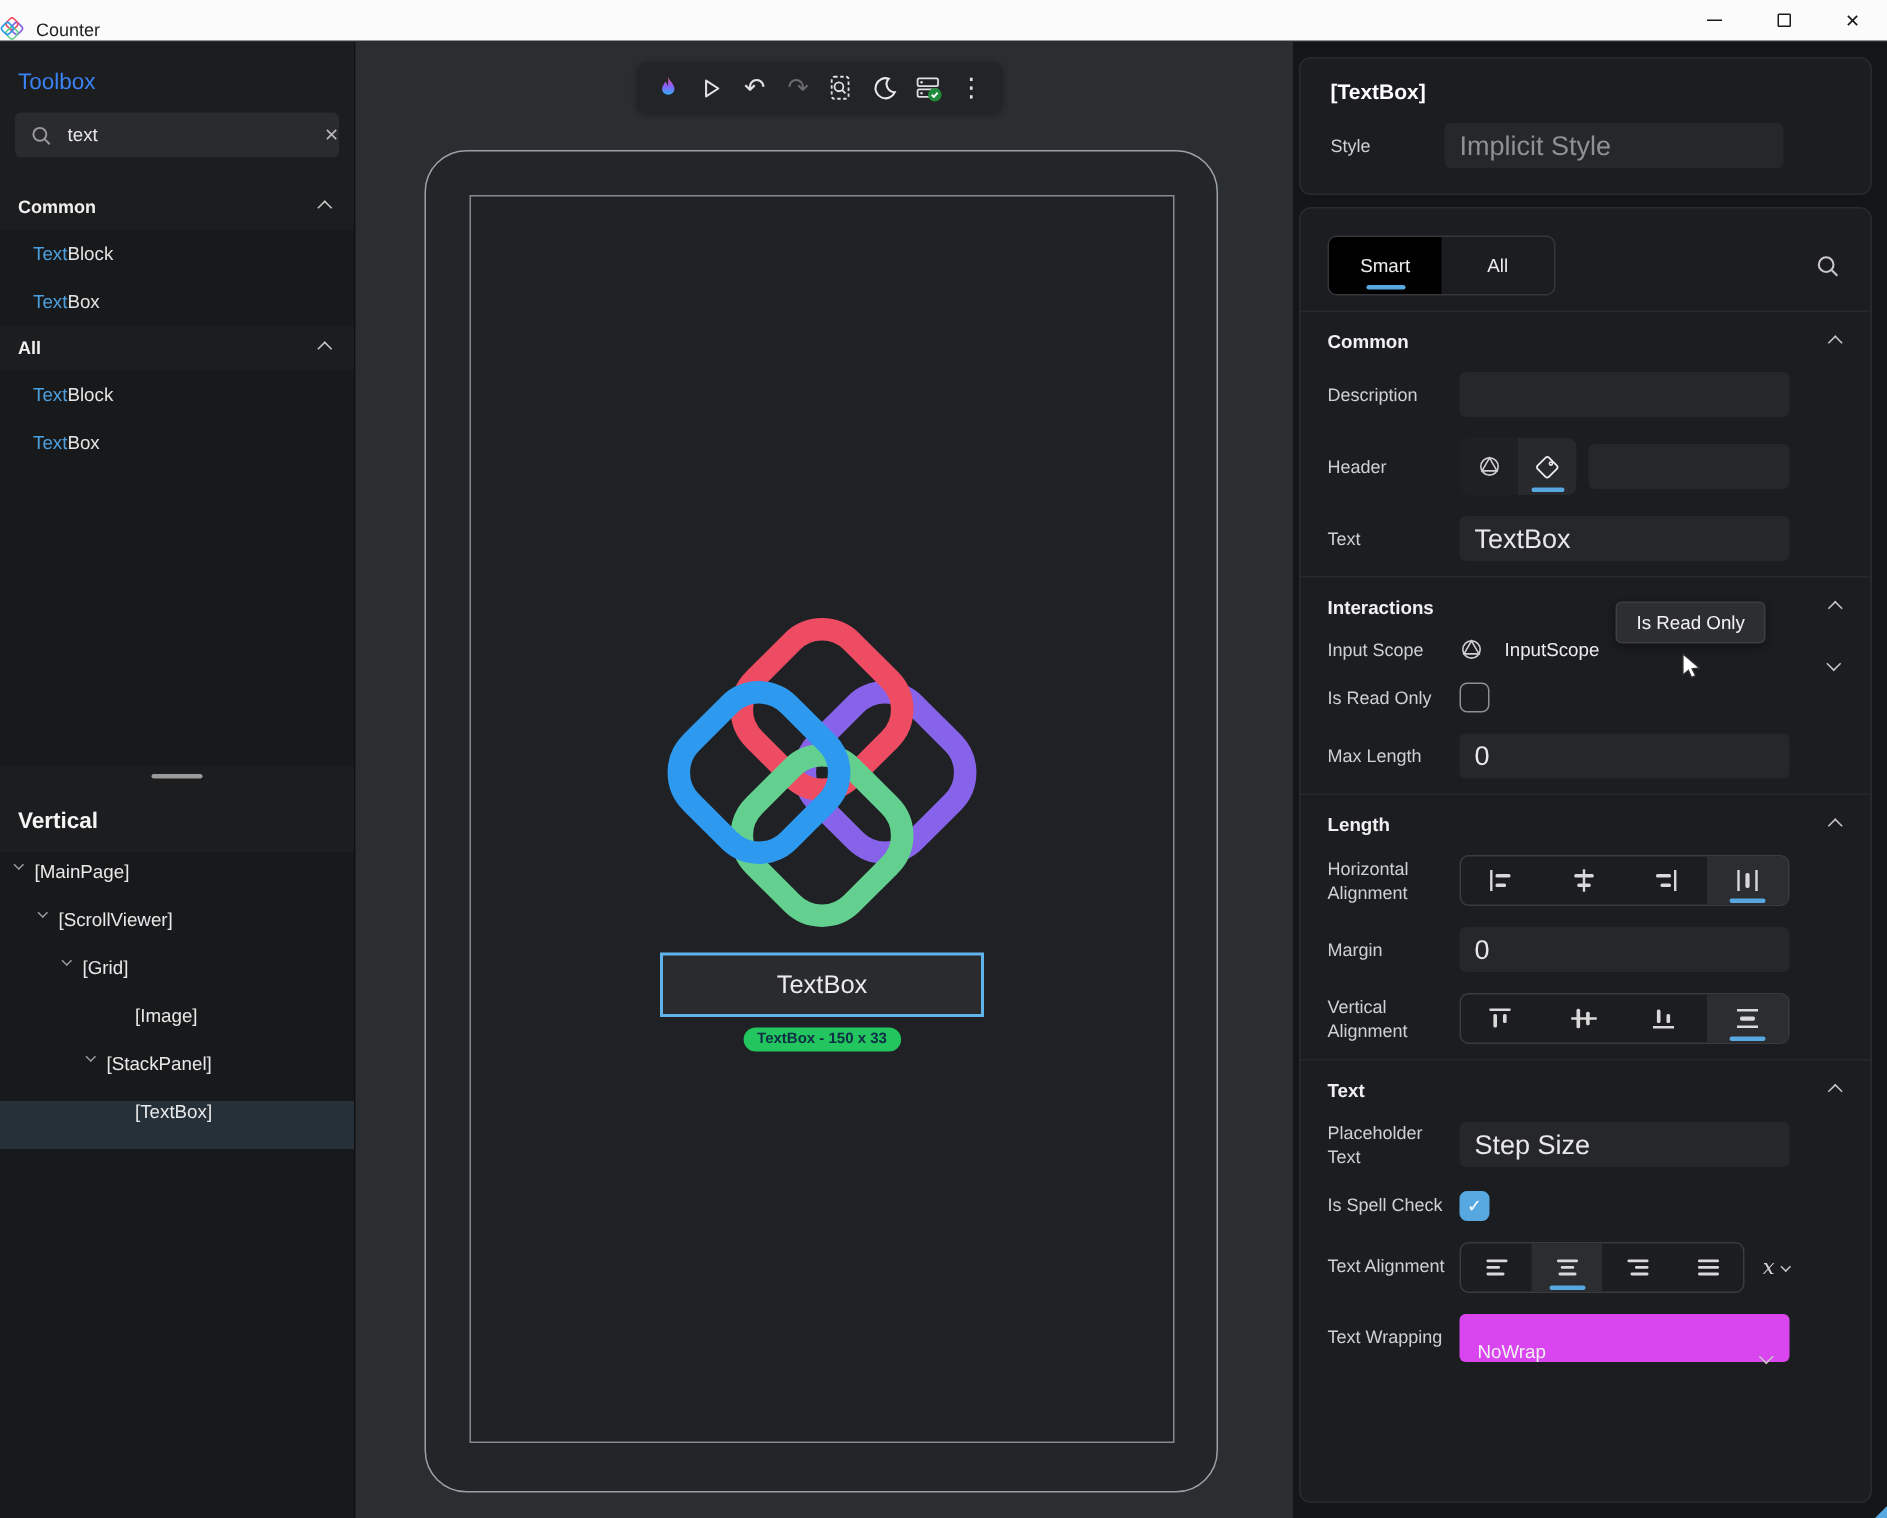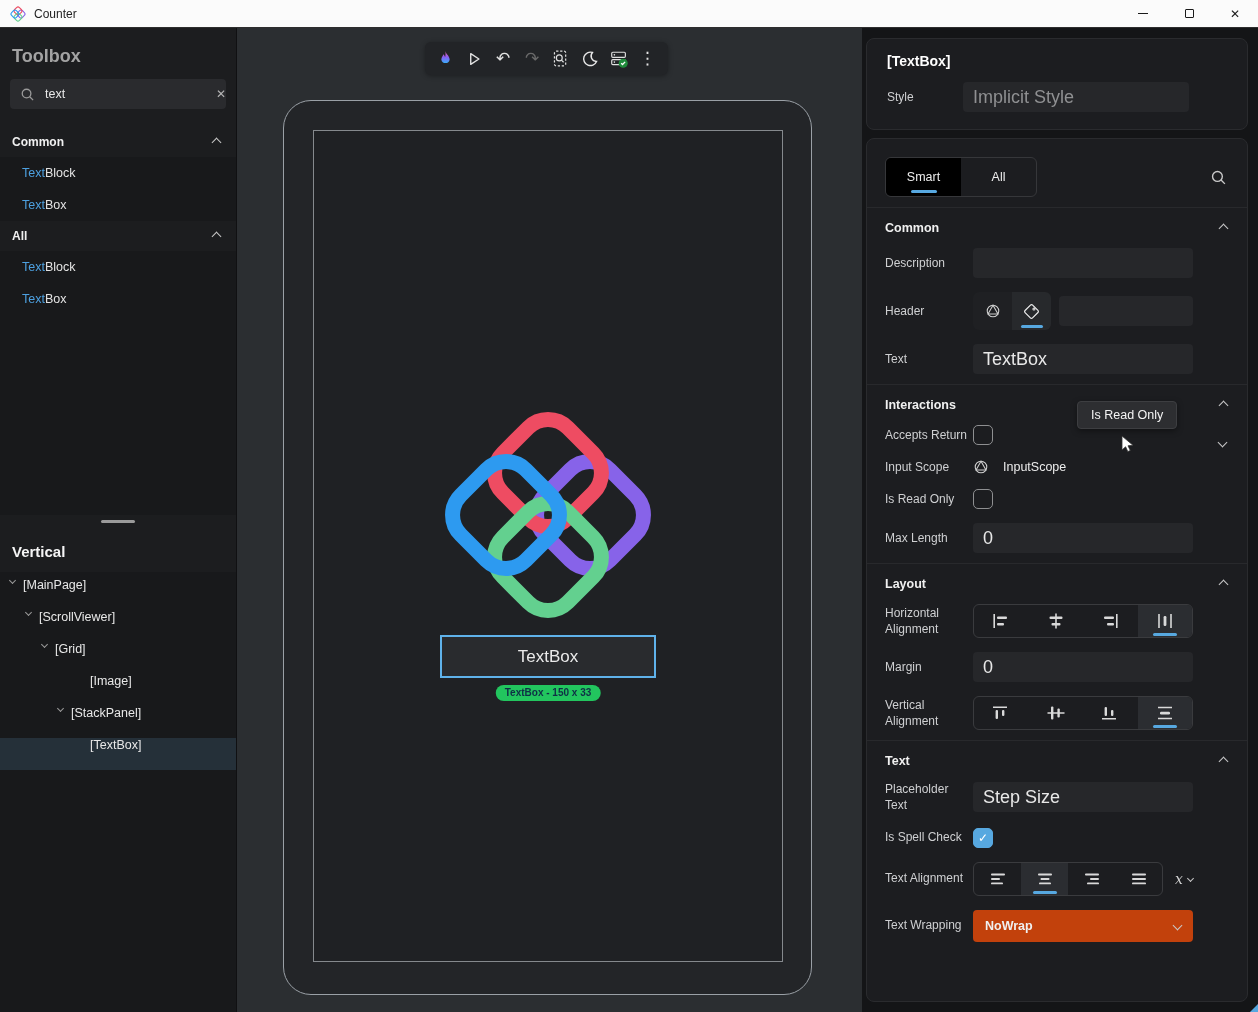--- a/index.html
+++ b/index.html
@@ -1,38 +1,38 @@
 <!DOCTYPE html>
 <html><head>
 <meta charset="utf-8">
 <style>
   *{margin:0;padding:0;box-sizing:border-box}
   html,body{width:1258px;height:1012px;overflow:hidden;background:#141517}
   body{font-family:"Liberation Sans",sans-serif}
   .app{position:absolute;left:0;top:0;width:1258px;height:1012px}
 
   
-  .titlebar{position:absolute;left:0;top:0;width:1258px;height:28px;background:#fbfbfb;border-bottom:1px solid #2e2e2e;display:flex;align-items:center;padding-left:10px}
+  .titlebar{position:absolute;left:0;top:0;width:1258px;height:28px;background:#fbfbfb;border-bottom:1px solid #2e2e2e;display:flex;align-items:flex-end;}
   .titlebar .ttl{font-size:12px;color:#1e1e1e;margin-left:8px}
   .win-controls{margin-left:auto;display:flex;height:100%}
   .wbtn{width:46px;display:flex;align-items:center;justify-content:center;color:#1a1a1a}
   .ic-min{width:10px;height:1.4px;background:#1a1a1a}
   .ic-max{width:9px;height:9px;border:1.3px solid #1a1a1a;border-radius:1px}
   .ic-close{font-size:12px;line-height:1}
 
   
   .chev{display:inline-block;width:7px;height:7px;border-left:1.5px solid #c8c8c8;border-bottom:1.5px solid #c8c8c8}
   .chev.up{transform:rotate(135deg)}
   .chev.down{transform:rotate(-45deg)}
   .chev.small{width:5px;height:5px}
   .chev.dim{border-color:#9a9a9a}
 
   
   .sidebar{position:absolute;left:0;top:28px;width:237px;height:984px;background:#1c1d1f;border-right:1px solid #101012;display:flex;flex-direction:column}
-  .tb-title{padding:18px 16px 12px 12px;font-size:18px;font-weight:bold;color:#a3a3a3}
+  .tb-title{padding:18px 16px 12px 12px;font-size:15px;font-weight:normal;color:#3b82f6}
   .tb-search{margin:0 10px;height:30px;background:#2a2b2e;border-radius:4px;display:flex;align-items:center;padding:0 10px;gap:10px}
   .tb-search input{flex:1;background:none;border:none;outline:none;color:#e8e8e8;font-size:12.5px}
   .tb-search .clear{color:#b5b5b5;font-size:12px;cursor:default}
   .tb-sec-head{height:30px;display:flex;align-items:center;justify-content:space-between;padding:0 16px 0 12px;font-weight:bold;font-size:12px;color:#f0f0f0;background:#1c1d1f}
   .tb-sec-head.first{margin-top:18px}
   .tb-items{background:#18191b}
   .tb-item{height:32px;display:flex;align-items:center;padding-left:22px;font-size:12.5px;color:#e4e4e4}
   .tb-item .hl{color:#4da0e0}
   .tb-fill{flex:0 0 200px;background:#18191b}
   .splitter{height:12px;background:#1c1d1f;display:flex;align-items:center;justify-content:center}
@@ -84,21 +84,21 @@
   .hgroup{display:flex;width:78px;height:38px;border-radius:6px;overflow:hidden;background:#1f2023;flex:none}
   .hbtn{flex:1;display:flex;align-items:center;justify-content:center;position:relative}
   .hbtn.sel{background:#27292c}
   .hbtn.sel::after{content:"";position:absolute;bottom:2px;left:50%;transform:translateX(-50%);width:22px;height:3px;border-radius:2px;background:#57a8e0}
   .hgroup+ .pinput{margin-left:8px;flex:1}
   .scope-text{font-size:12.5px;color:#ececec;margin-left:14px}
   .algroup{display:flex;border:1px solid #3a3b3e;border-radius:6px;overflow:hidden;width:220px;height:34px}
   .albtn{flex:1;display:flex;align-items:center;justify-content:center;position:relative}
   .albtn.sel{background:#2b2d31}
   .albtn.sel::after{content:"";position:absolute;bottom:1px;left:50%;transform:translateX(-50%);width:24px;height:3px;border-radius:2px;background:#57a8e0}
-  .pselect{width:100%;height:32px;background:#c2410c;border-radius:4px;display:flex;align-items:center;justify-content:space-between;padding:0 12px;font-size:12.5px;font-weight:bold;color:#f0f0f0}
+  .pselect{width:100%;height:32px;background:#d946ef;border-radius:4px;display:flex;align-items:flex-end;justify-content:space-between;padding:0 12px;font-size:12.5px;font-weight:normal;color:#f0f0f0}
   .xdrop{display:flex;align-items:center;gap:5px;margin-left:12px;color:#cfcfcf}
   .xdrop .xg{font-family:"DejaVu Serif",serif;font-style:italic;font-size:14px}
   .acc-chev{position:absolute;left:352px;top:300px}
   .tooltip{position:absolute;left:210px;top:262px;background:#2d2e31;border:1px solid #3d3e41;border-radius:4px;padding:6px 13px;font-size:12.5px;color:#f4f4f4;white-space:nowrap;box-shadow:0 2px 6px rgba(0,0,0,.4)}
   .cursor{position:absolute;left:252px;top:296px}
   .resize-grip{position:absolute;left:1250px;top:1004px;width:0;height:0;border-left:8px solid transparent;border-bottom:8px solid #57a8e0}
   .srch-ic{display:flex;align-items:center}
 </style>
 </head>
 <body>
@@ -326,26 +326,20 @@
             <input class="pinput" value="TextBox" style="">
           </div>
       </div>
       <div class="divider"></div>
 
       <div class="sec-head">
         <span>Interactions</span>
         <span class="chev up"></span>
       </div>
       <div class="prow">
-        <span class="plabel">Accepts Return</span>
-        <div class="pctrl">
-            <span class="cb"></span>
-          </div>
-      </div>
-      <div class="prow">
         <span class="plabel">Input Scope</span>
         <div class="pctrl">
           <span style="display:flex">
             <svg width="16" height="16" viewBox="0 0 18 18">
                 <circle cx="9" cy="9" r="6.5" fill="none" stroke="#cfcfcf" stroke-width="1.2"></circle>
                 <path d="M9 2.5 L14.6 12.3 L3.4 12.3 Z" fill="none" stroke="#cfcfcf" stroke-width="1.2"></path>
               </svg>
           </span>
           <span class="scope-text">InputScope</span>
         </div>
@@ -358,21 +352,21 @@
       </div>
       <div class="prow">
         <span class="plabel">Max Length</span>
         <div class="pctrl">
             <input class="pinput" value="0" style="">
           </div>
       </div>
       <div class="divider"></div>
 
       <div class="sec-head">
-        <span>Layout</span>
+        <span>Length</span>
         <span class="chev up"></span>
       </div>
       <div class="prow">
         <span class="plabel">Horizontal Alignment</span>
         <div class="pctrl">
           <div class="algroup">
             <div class="albtn">
               <svg width="22" height="20" viewBox="0 0 22 20">
                   <line x1="4.2" y1="3" x2="4.2" y2="17" stroke="#d9d9d9" stroke-width="1.6"></line>
                   <rect x="7" y="5.6" width="10" height="2.4" rx="1" fill="#d9d9d9"></rect>

